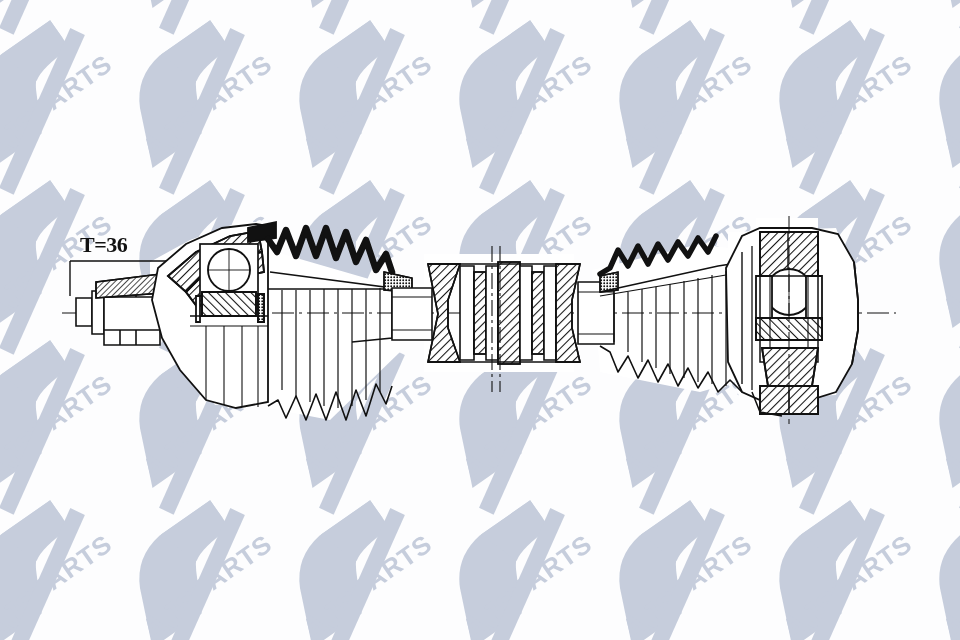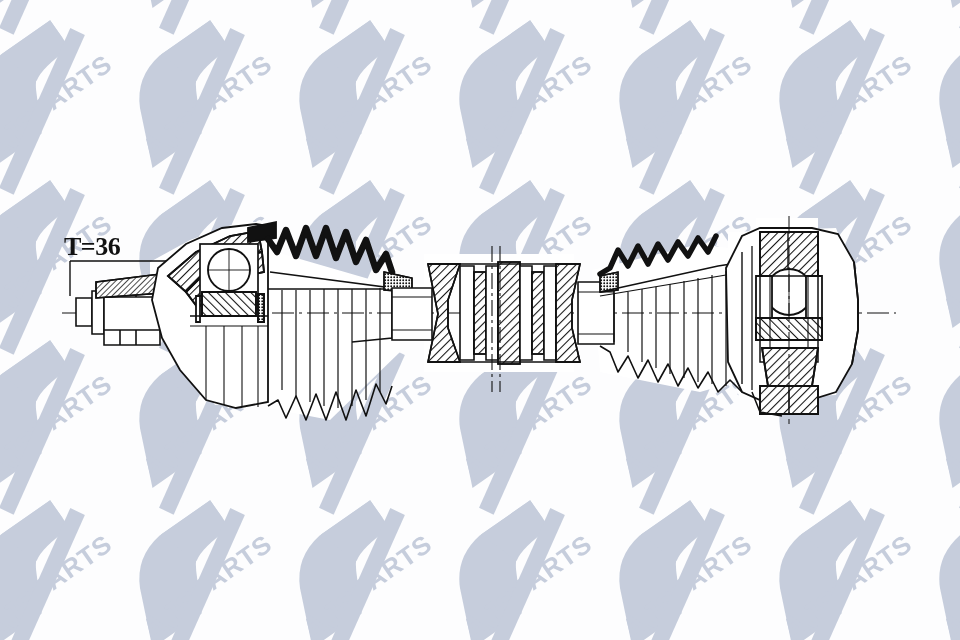--- a/index.html
+++ b/index.html
@@ -27,23 +27,23 @@
   }
   .wm-text{
     font-family:"Liberation Sans", sans-serif;
     font-weight:bold;
     fill:#c3cbdb;
   }
   .wm-shape{fill:#c3cbdb;}
   svg{display:block;}
   #label-t36{
     position:absolute;
-    left:64px;top:232px;
+    left:80px;top:232px;
     font-family:"Liberation Serif", serif;
-    font-size:26px;
+    font-size:22px;
     font-weight:bold;
     color:#111111;
     letter-spacing:-0.5px;
     white-space:nowrap;
     user-select:none;
   }
 </style>
 </head>
 <body>
 

